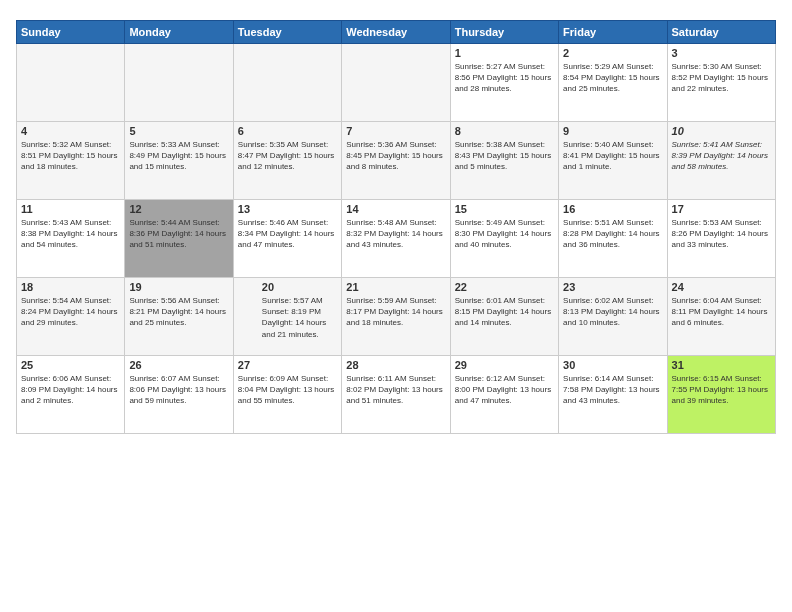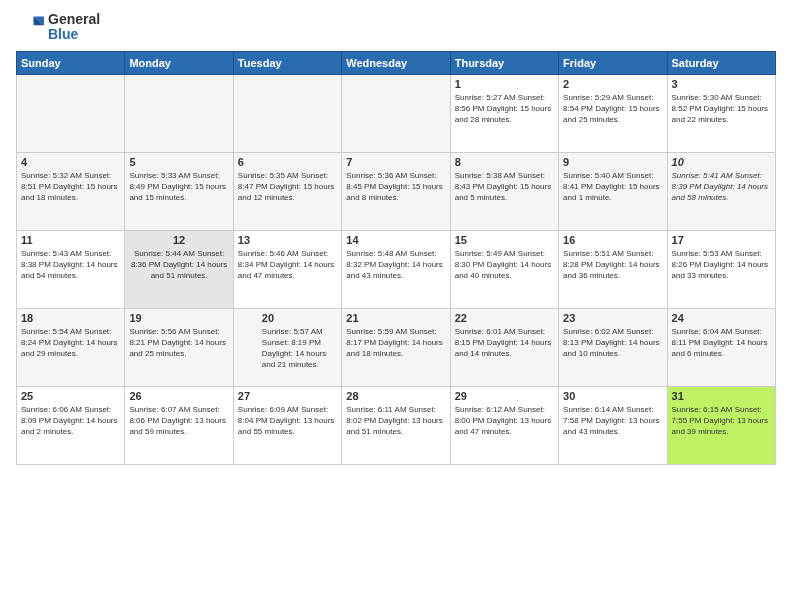--- a/index.html
+++ b/index.html
@@ -107,30 +107,20 @@
       color: #555;
       margin-top: 4px;
       text-align: left;
     }
   </style>
 </head>
 <body>
 
 <div class="page">
   <div class="header">
-    <div class="logo">
-      <svg class="logo-icon" viewBox="0 0 32 32" xmlns="http://www.w3.org/2000/svg">
-        <polygon points="20,4 32,4 32,14" fill="#2a6cb0"></polygon>
-        <polygon points="20,4 32,14 20,14" fill="#1a5090"></polygon>
-      </svg>
-      <div class="logo-text">
-        <span class="logo-general">General</span>
-        <span class="logo-blue">Blue</span>
-      </div>
-    </div>
     <div class="title-block">
     </div>
   </div>
 
   <table class="calendar-table">
     <thead>
       <tr>
         <th>Sunday</th>
         <th>Monday</th>
         <th>Tuesday</th>
@@ -220,21 +210,21 @@
           </td>
         </tr>
         <tr>
           <td style="background: rgb(255, 255, 255);">
             <span class="day-num">11</span>
             <div class="day-info">Sunrise: 5:43 AM
 Sunset: 8:38 PM
 Daylight: 14 hours
 and 54 minutes.</div>
           </td>
-          <td style="background: #e5e5e5; text-align: center;">
+          <td style="background: #a3a3a3;">
             <span class="day-num">12</span>
             <div class="day-info">Sunrise: 5:44 AM
 Sunset: 8:36 PM
 Daylight: 14 hours
 and 51 minutes.</div>
           </td>
           <td style="background: rgb(255, 255, 255);">
             <span class="day-num">13</span>
             <div class="day-info">Sunrise: 5:46 AM
 Sunset: 8:34 PM

